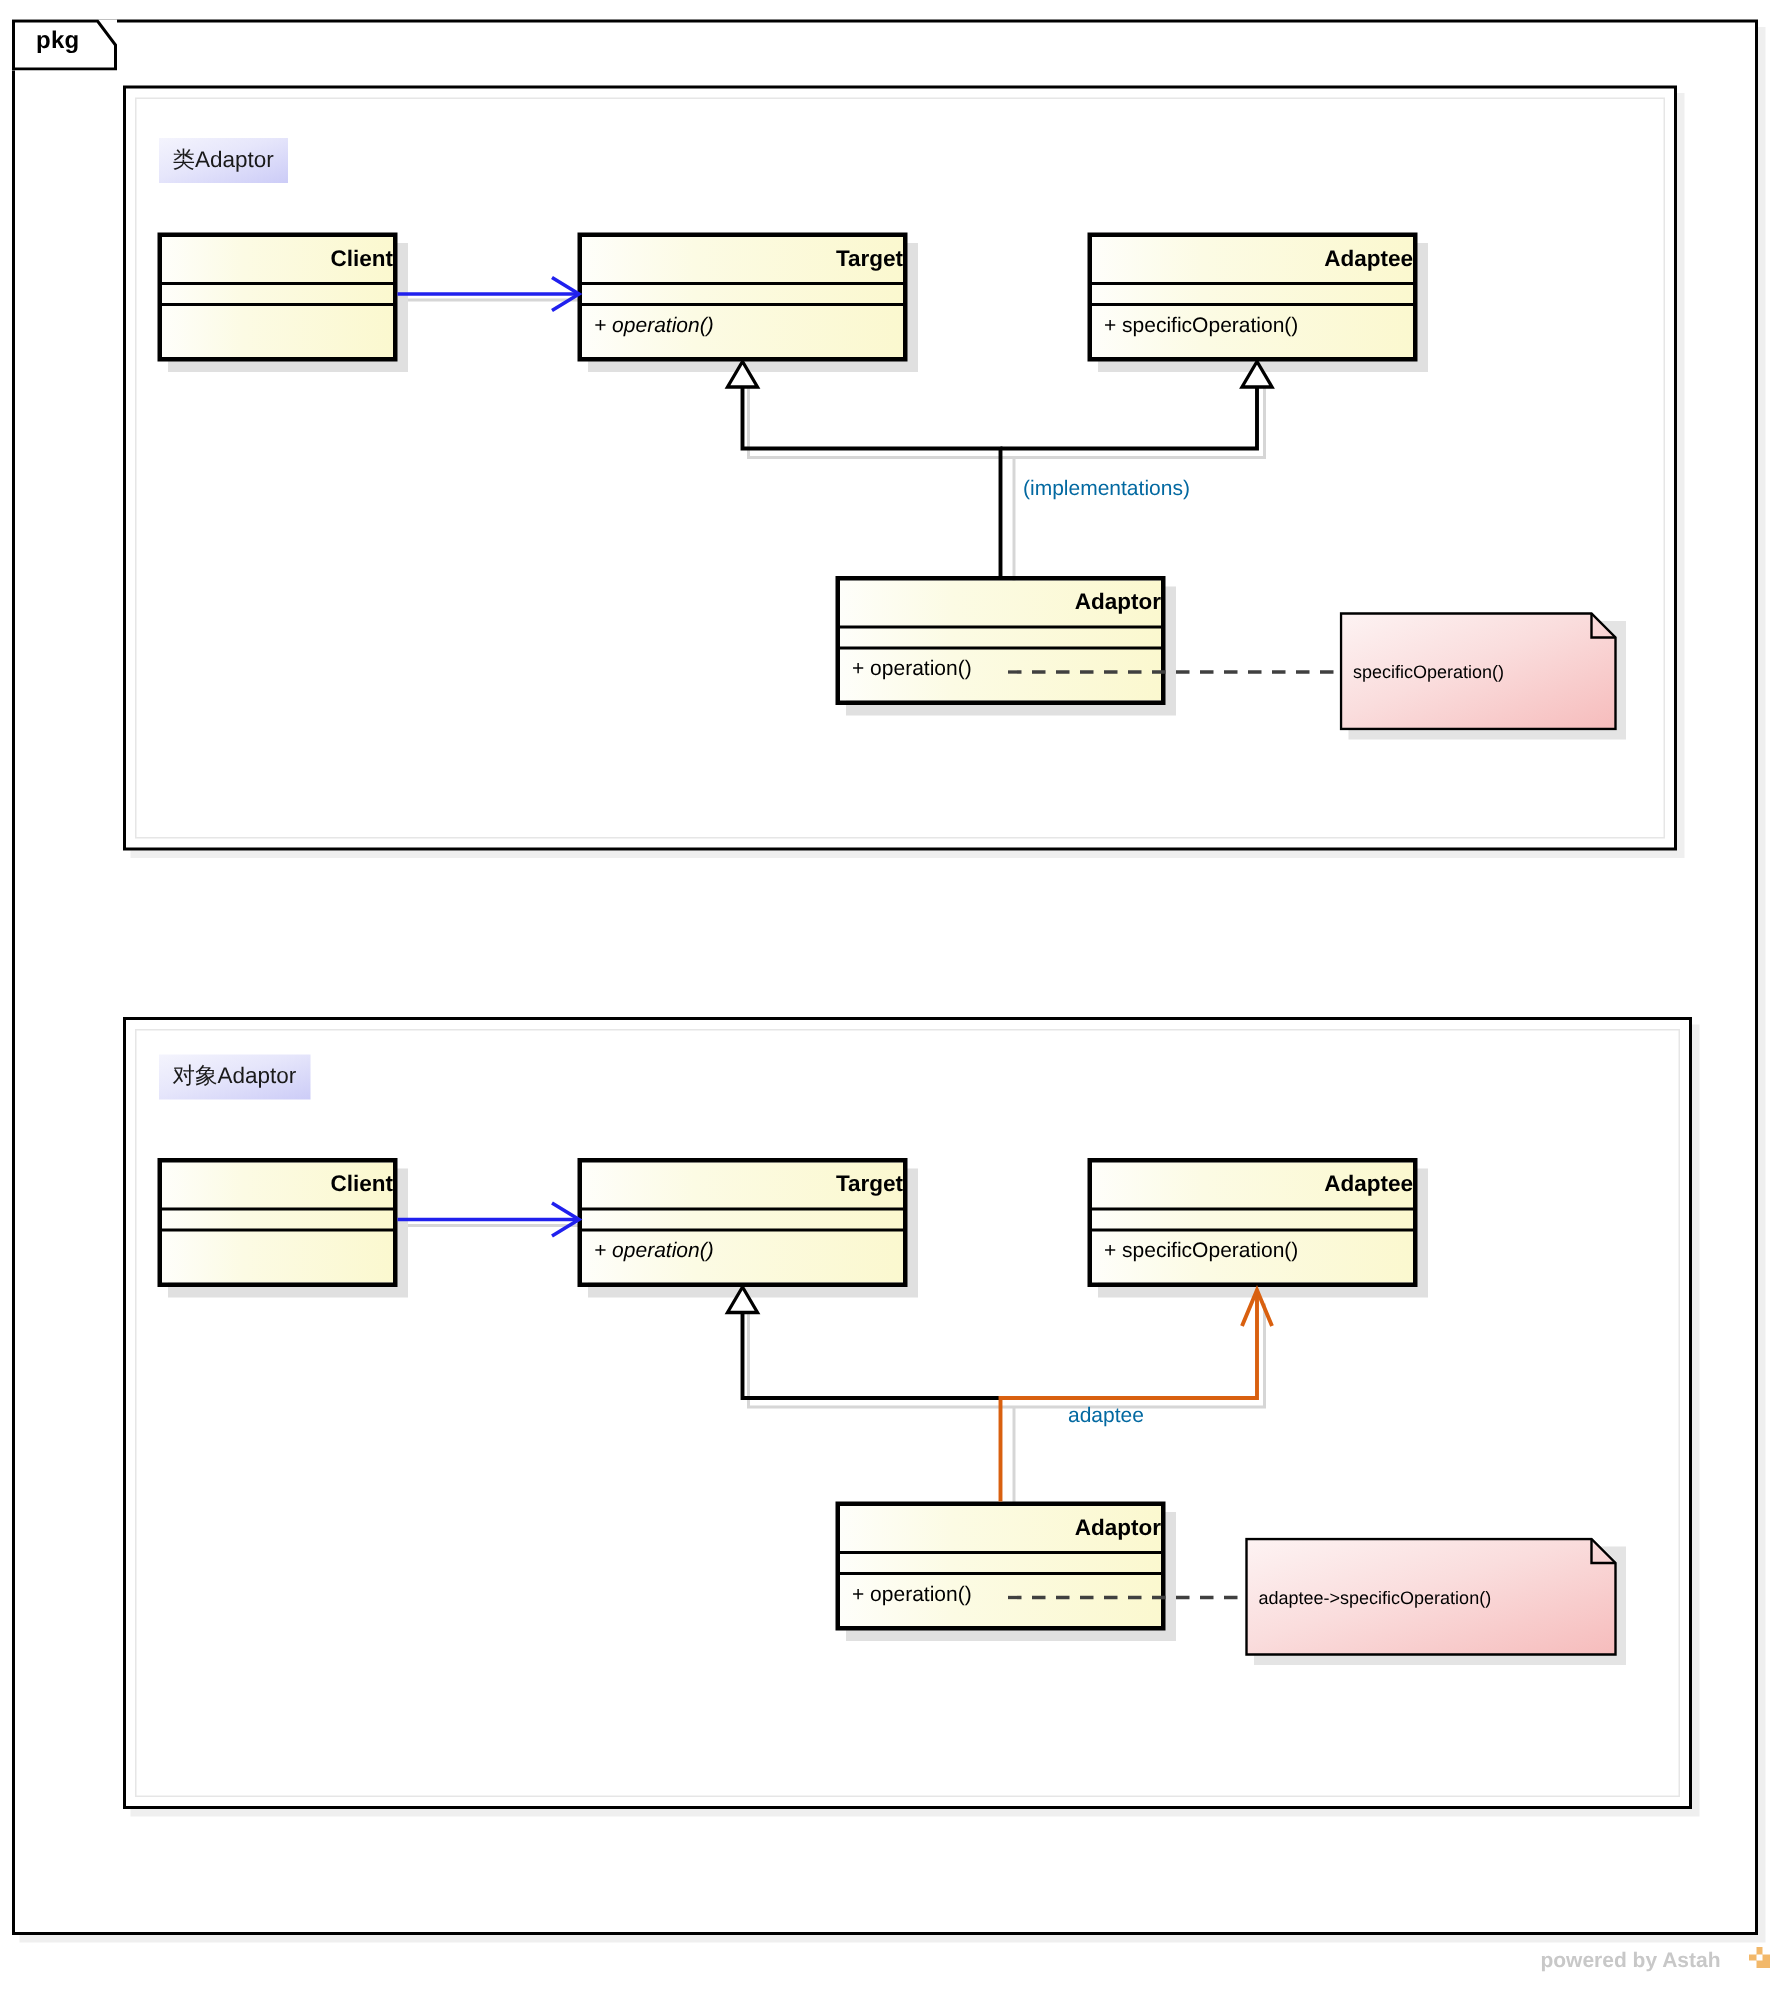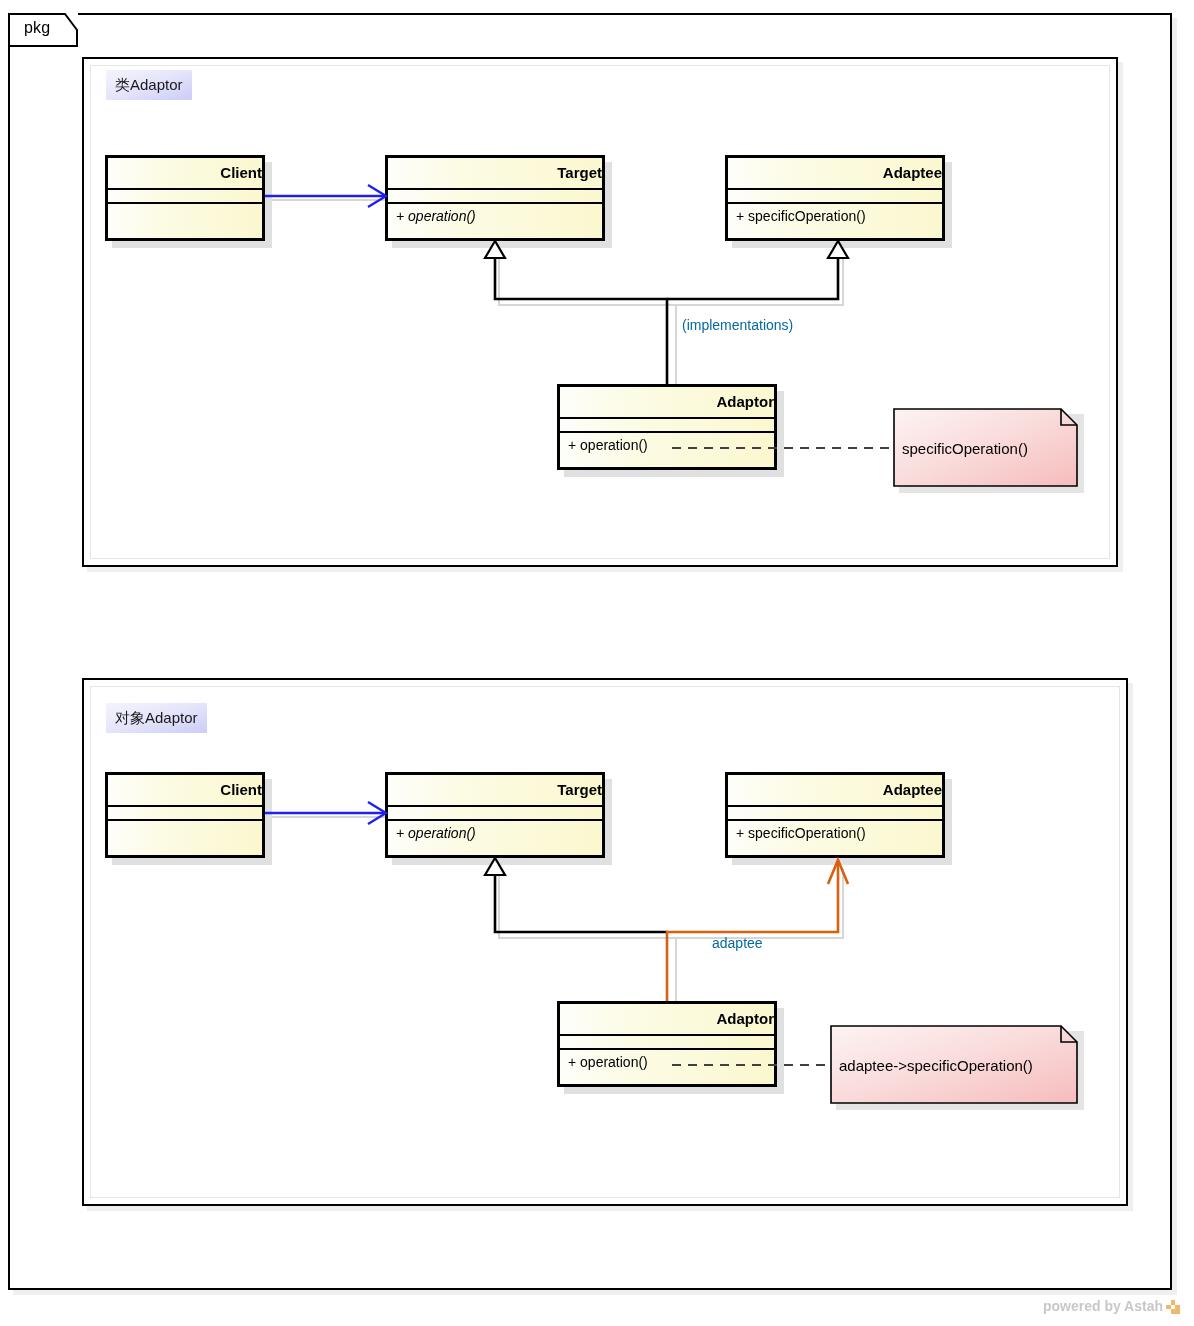--- a/index.html
+++ b/index.html
@@ -30,21 +30,21 @@
     z-index: 0;
   }
   #pkg-tab {
     left: 8px; top: 13px; width: 70px; height: 34px;
     background: #ffffff;
     z-index: 4;
   }
   #pkg-tab svg { display: block; }
   #pkg-tab-label {
     left: 24px; top: 19px;
-    font-size: 16px; font-weight: normal; color: #000000;
+    font-size: 16px; font-weight: bold; color: #000000;
     z-index: 5;
     letter-spacing: .2px;
   }
 
   
   .section-frame {
     border: 2px solid #000000;
     background: #ffffff;
     z-index: 2;
   }
@@ -67,21 +67,21 @@
   .section-badge {
     height: 30px;
     background: linear-gradient(to bottom right, #f4f4fd 0%, #e6e6fb 45%, #ccccf7 100%);
     color: #1a1a1a;
     font-size: 15px;
     line-height: 30px;
     padding: 0 9px;
     z-index: 6;
     white-space: nowrap;
   }
-  #badge1 { left: 106px; top: 70px; }
+  #badge1 { left: 106px; top: 92px; }
   #badge2 { left: 106px; top: 703px; }
 
   
   .uml-class {
     border: 3px solid #000000;
     background: linear-gradient(to right, #fefefa 0%, #fcfbe4 35%, #fbf8cf 100%);
     z-index: 6;
   }
   .uml-class-shadow {
     background: #e0e0e0;
@@ -119,21 +119,21 @@
   .uml-note-shadow {
     background: #e4e4e4;
     z-index: 5;
   }
   .uml-note svg { display: block; position: absolute; left: 0; top: 0; }
   .uml-note-text {
     position: absolute;
     left: 9px;
     top: 50%;
     transform: translateY(-50%);
-    font-size: 15px;
+    font-size: 12px;
     color: #000000;
     white-space: nowrap;
     z-index: 2;
   }
 
   
   #connectors {
     left: 0; top: 0; width: 1194px; height: 1326px;
     z-index: 4;
     pointer-events: none;
@@ -155,22 +155,22 @@
   #label-adaptee { left: 712px; top: 935px; }
 
   
   #watermark {
     right: 14px; bottom: 12px;
     font-size: 14px;
     font-weight: bold;
     color: #c8c8c8;
     z-index: 9;
     display: flex;
-    align-items: flex-end;
-    gap: 3px;
+    align-items: flex-start;
+    gap: 19px;
   }
   #watermark-logo { display: block; }
 </style>
 </head>
 <body>
 
 <div class="abs" id="pkg-frame-shadow"></div>
 <div class="abs" id="pkg-frame"></div>
 
 <div class="abs" id="pkg-tab">

